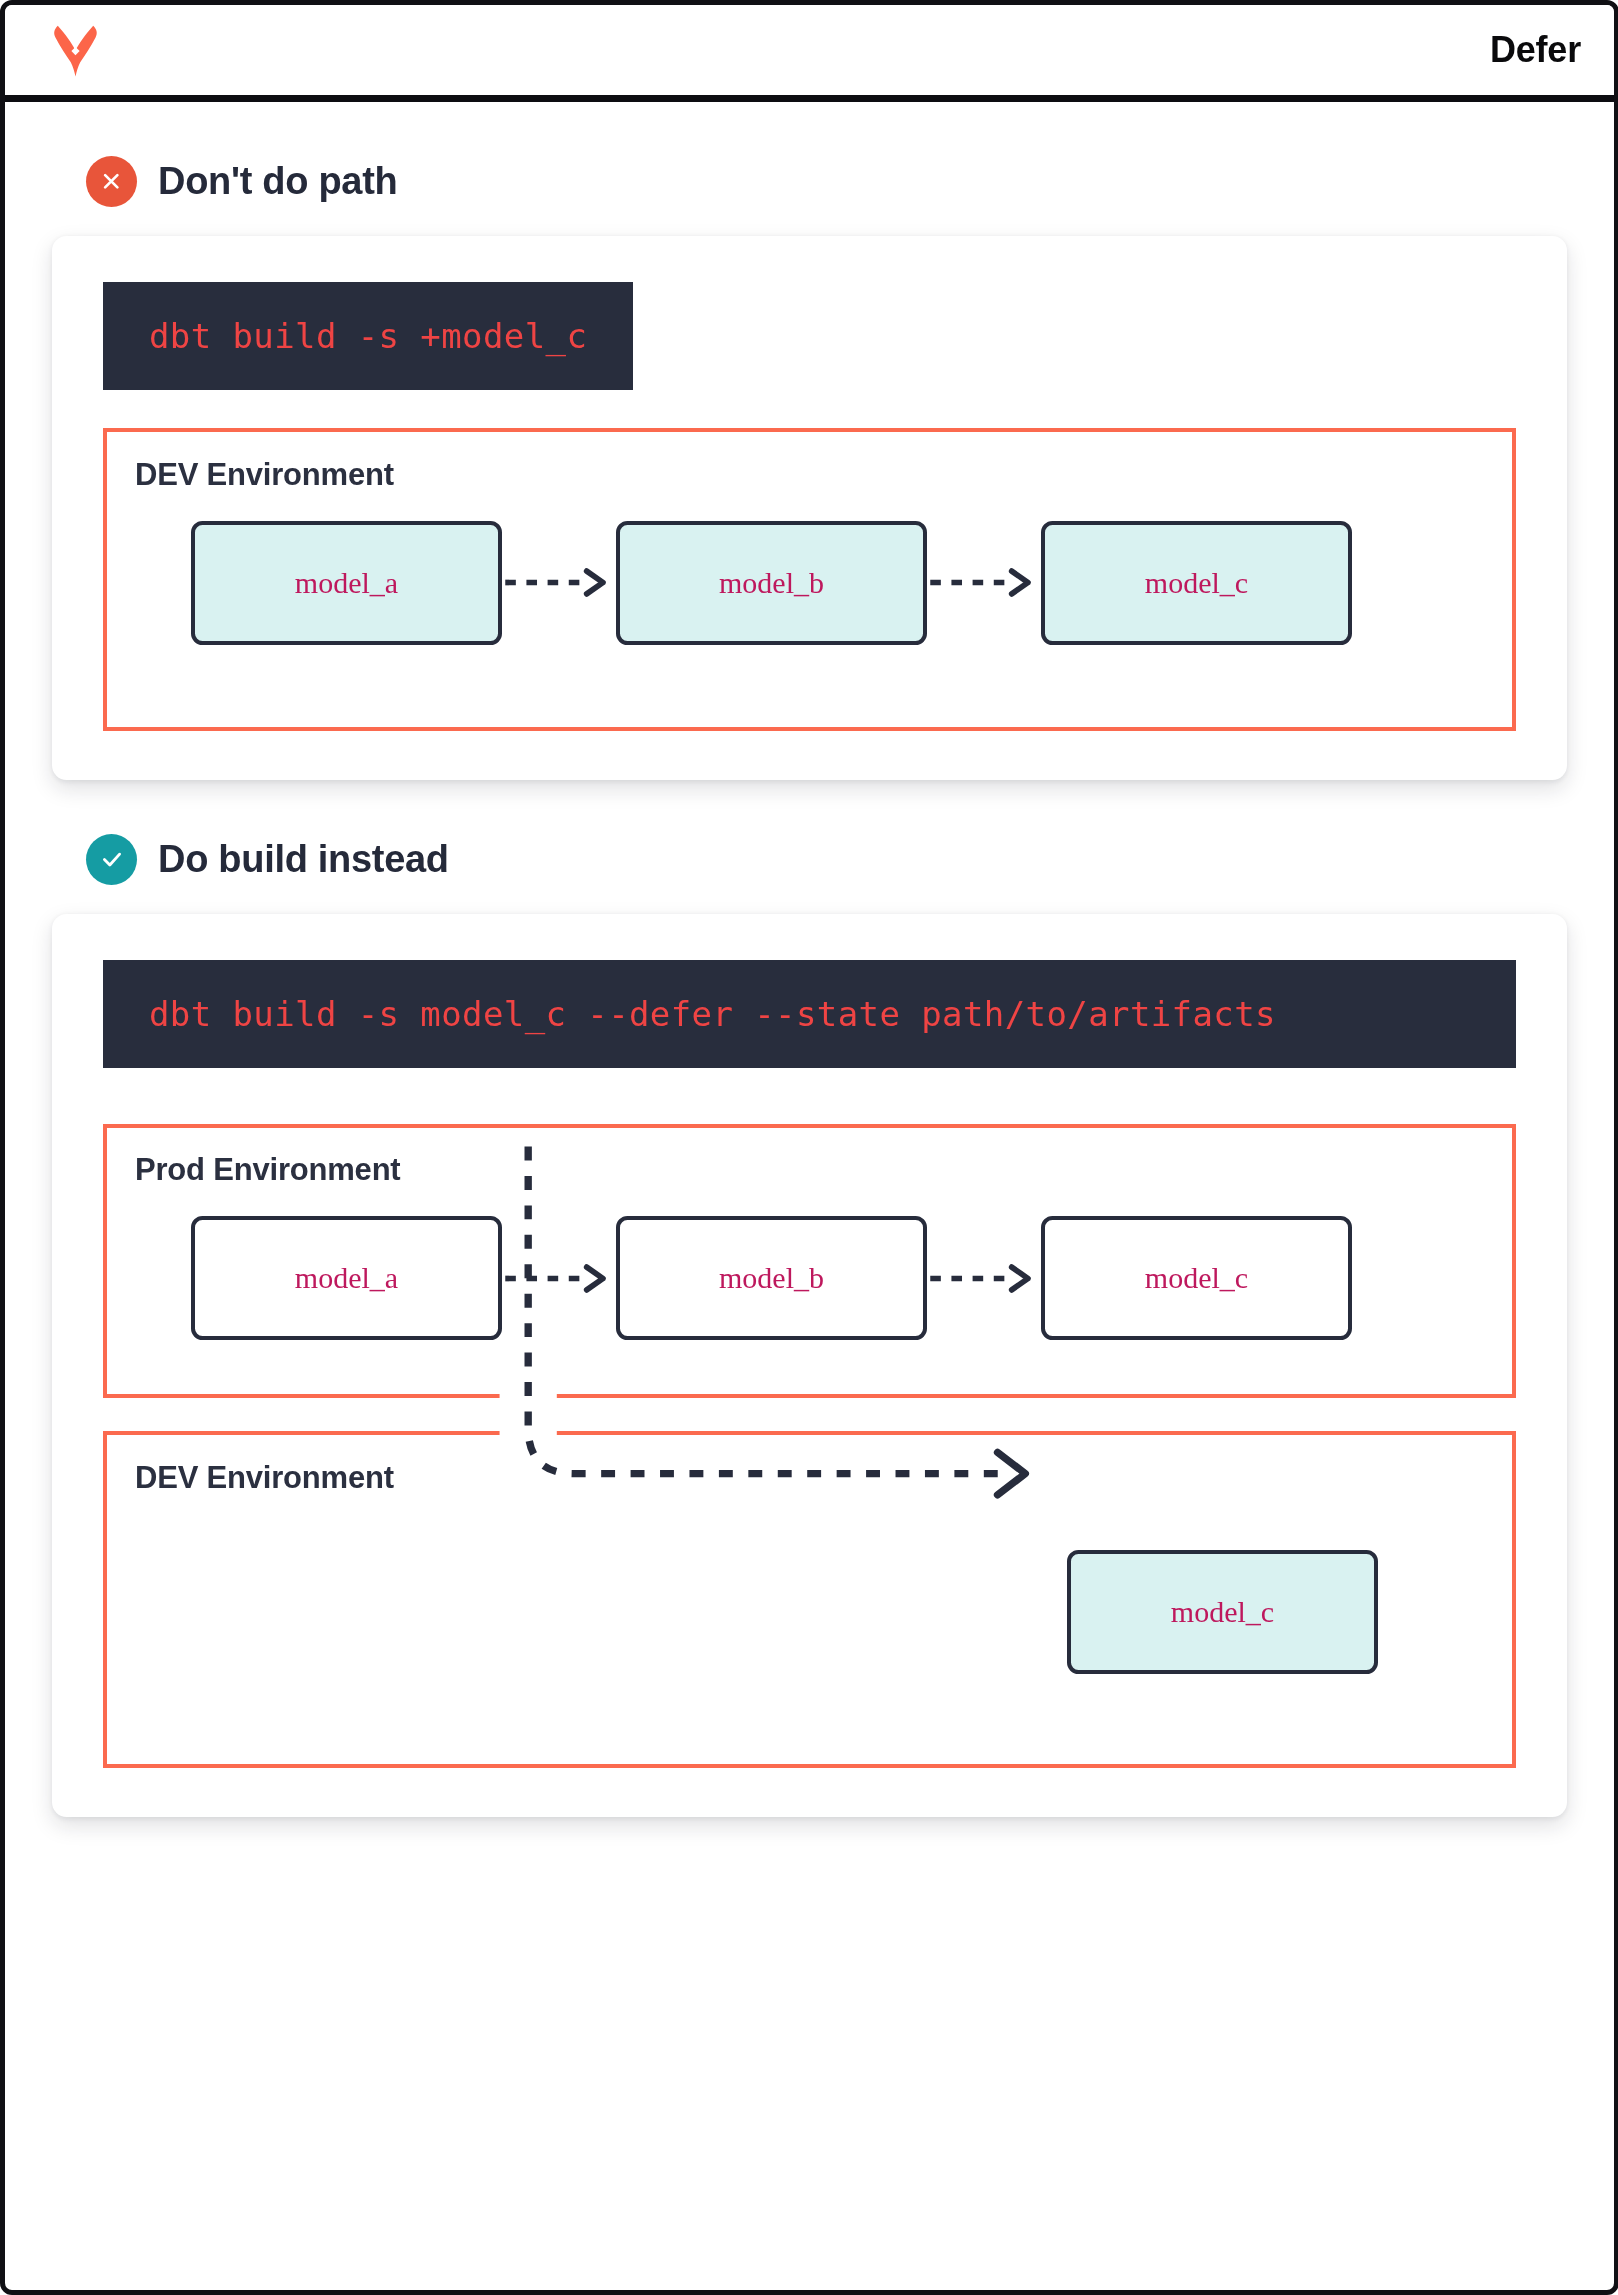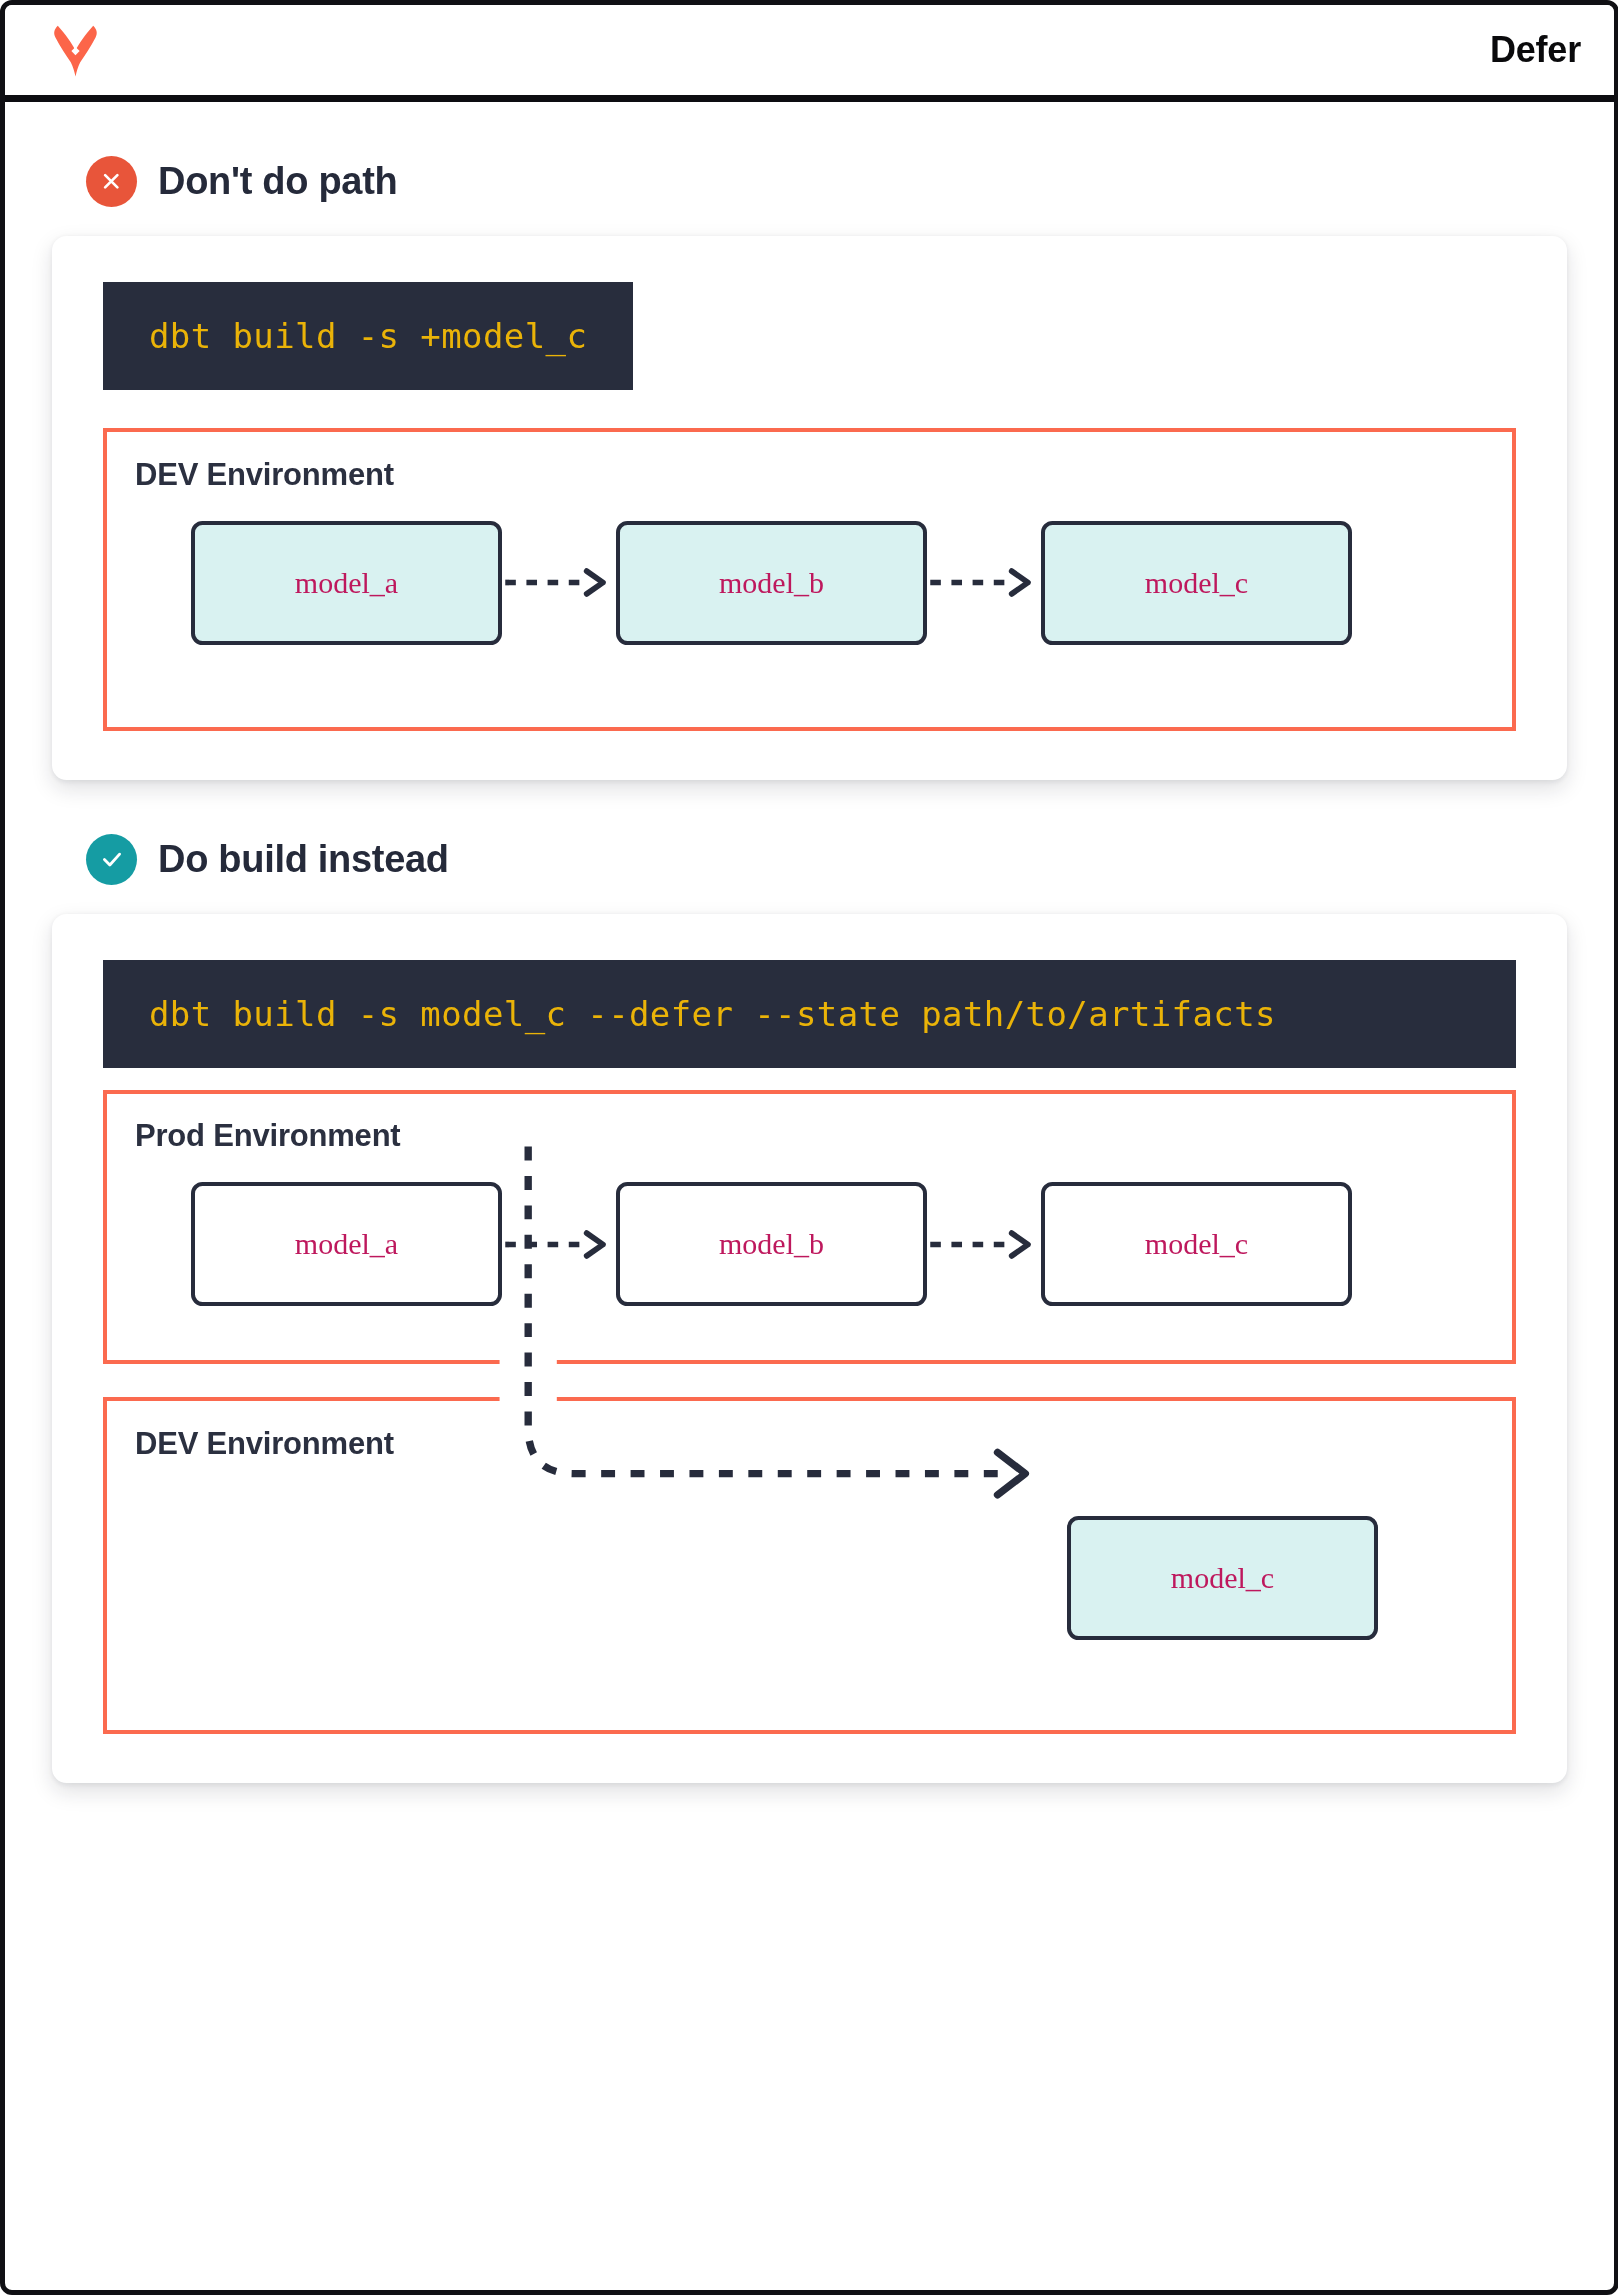--- a/index.html
+++ b/index.html
@@ -79,21 +79,21 @@
     position: relative;
     background: #ffffff;
     border-radius: 14.7px;
     box-shadow: 0 8.2px 21px rgba(20,24,40,0.13), 0 1.6px 4.9px rgba(20,24,40,0.07);
     padding: 46px 51px 49px 51px;
   }
 
   
   .code {
     background: #282d3d;
-    color: #eab308;
+    color: #ef4444;
     font-family: "DejaVu Sans Mono", monospace;
     font-size: 34px;
     letter-spacing: 0.4px;
     padding: 34px 46px;
     white-space: nowrap;
     display: inline-block;
   }
   .code.full { display: block; }
 
   
@@ -216,21 +216,21 @@
         <svg width="26" height="26" viewBox="0 0 24 24" aria-hidden="true">
           <path d="M5 12.5 L10 17.5 L19 7.5" stroke="#ffffff" stroke-width="2.6" stroke-linecap="round" stroke-linejoin="round" fill="none"></path>
         </svg>
       </div>
       <div class="section-title">Do build instead</div>
     </div>
 
     <div class="card">
       <div class="code full">dbt build -s model_c --defer --state path/to/artifacts</div>
 
-      <div class="env" style="margin-top:22px;padding-bottom:54px;">
+      <div class="env" style="margin-top:56px;padding-bottom:54px;">
         <div class="env-label">Prod Environment</div>
 
         <div class="chain">
           <div class="node white">model_a</div>
 
           <svg class="arrow" viewBox="0 0 140 40">
             <path d="M4 20 H108" stroke="#272c3c" stroke-width="7" stroke-dasharray="13 13" fill="none"></path>
             <path d="M104 6 L124 20 L104 34" stroke="#272c3c" stroke-width="7" fill="none" stroke-linecap="round" stroke-linejoin="round"></path>
           </svg>
 

